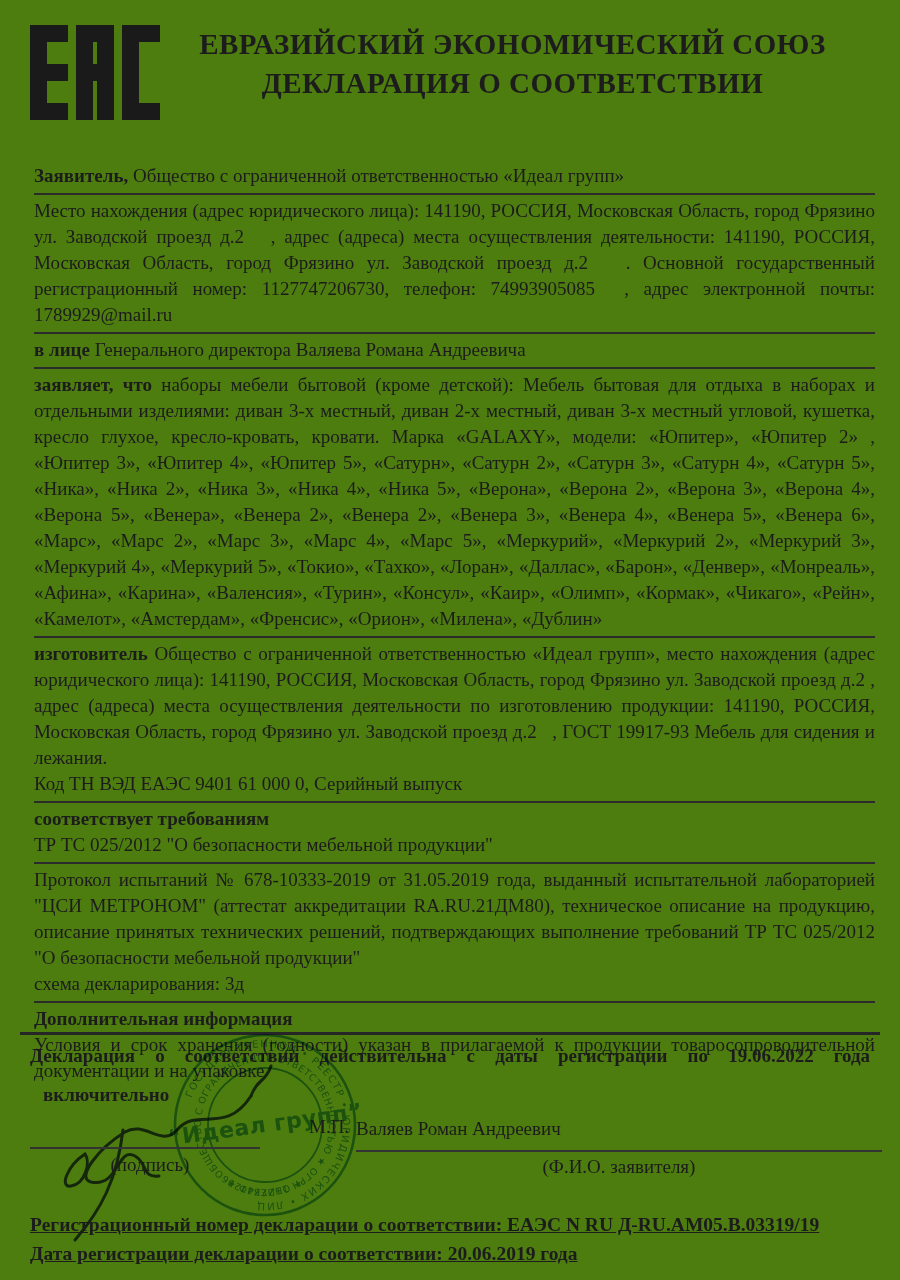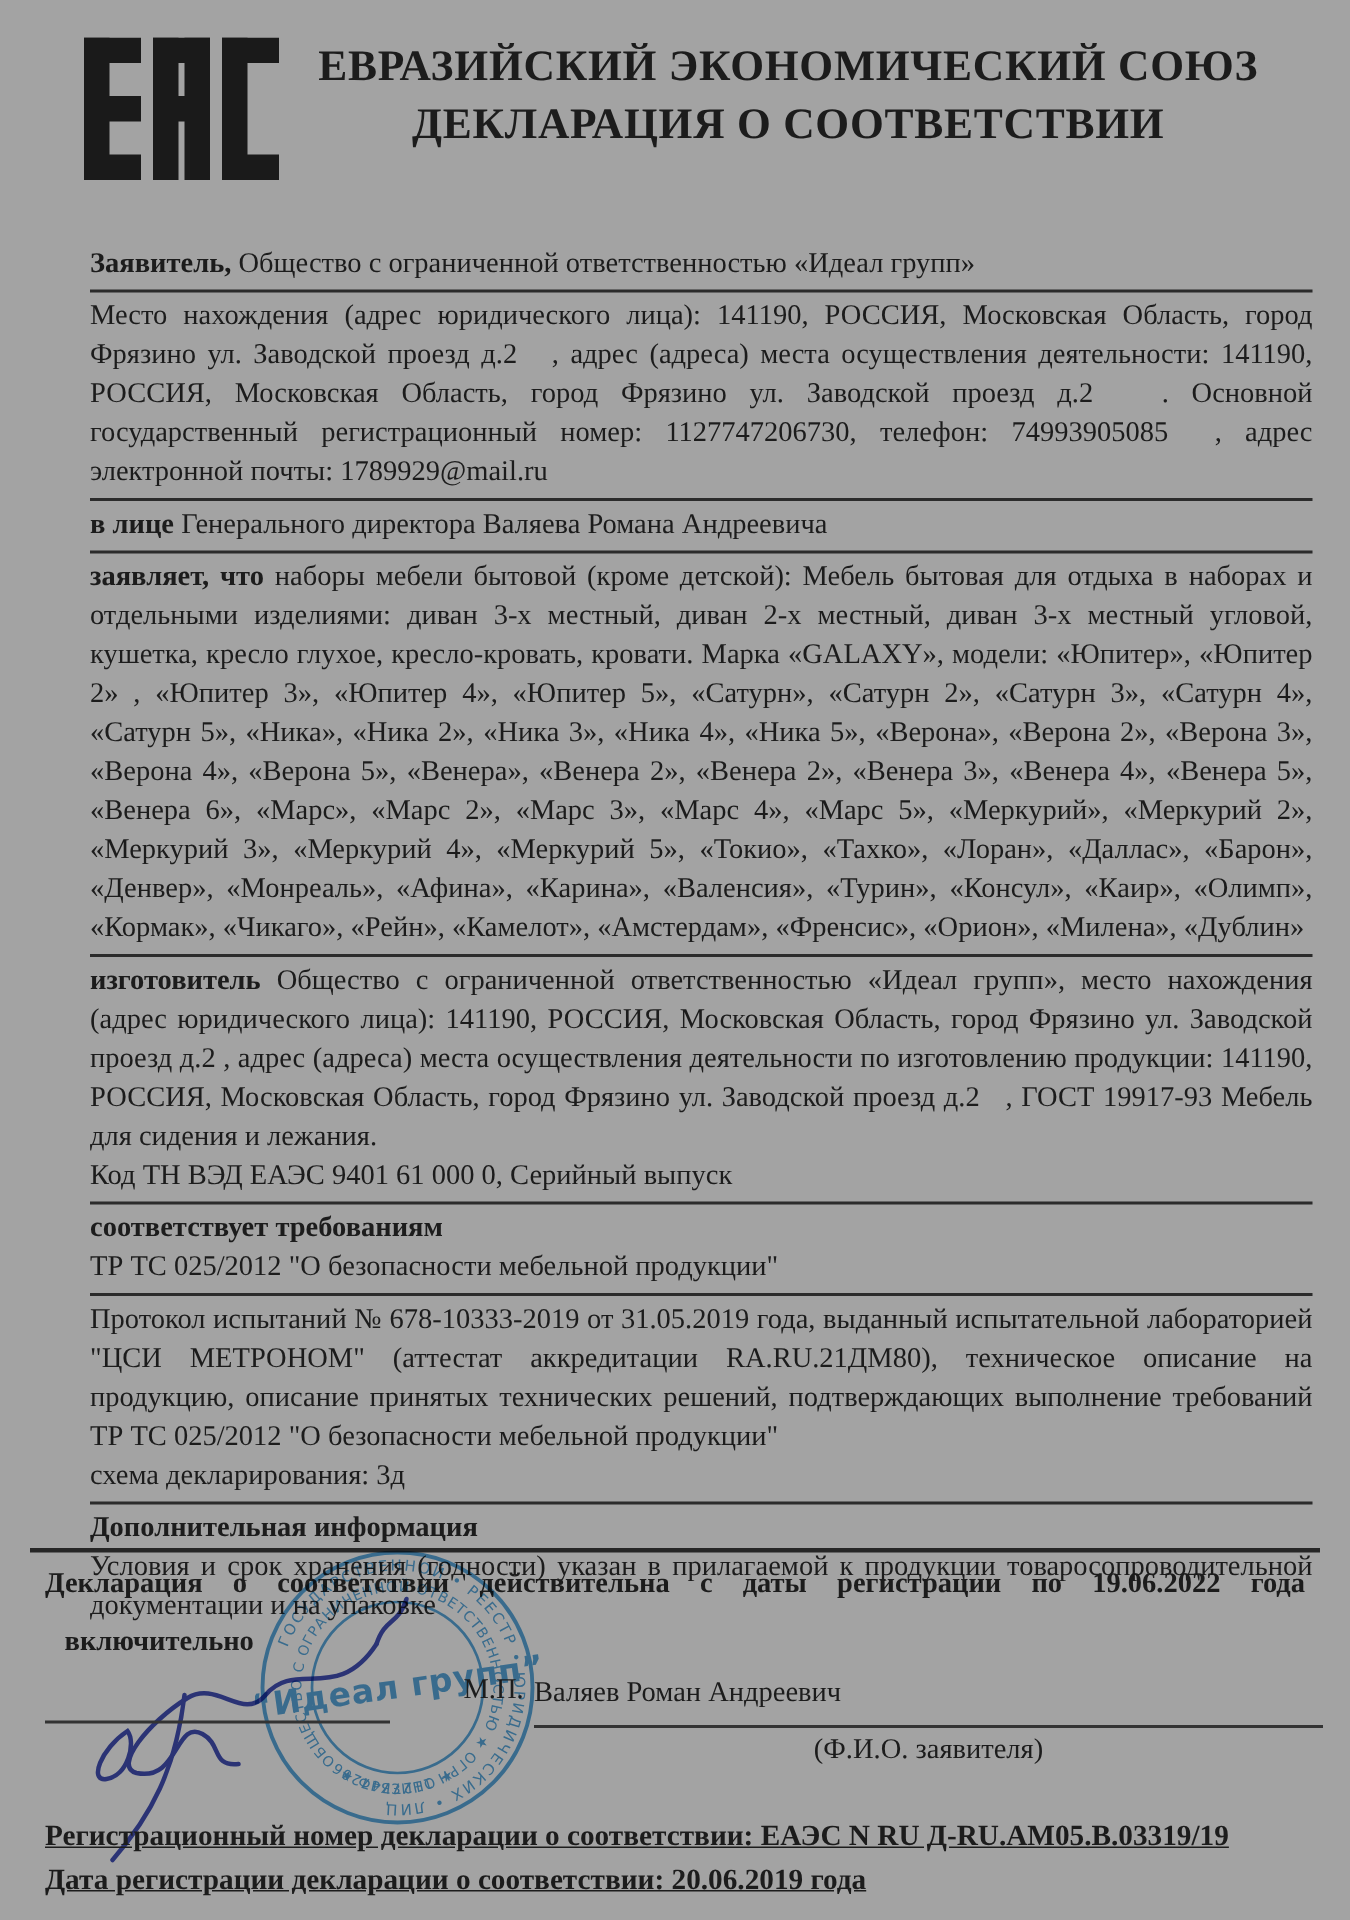--- a/index.html
+++ b/index.html
@@ -1,25 +1,24 @@
 <!DOCTYPE html>
 <html><head>
 <meta charset="utf-8">
 <style>
   html,body{margin:0;padding:0;background:#ffffff;}
   .page{
     position:relative;
     width:900px;height:1280px;
-    background:#a3a3a3;
+    background:#4d7c0f;
     overflow:hidden;
     font-family:"Liberation Serif","DejaVu Serif",serif;
     color:#1c1c1c;
     font-size:19px;line-height:26px;
     box-sizing:border-box;
-    padding-left:26px;
   }
   
   .header{display:flex;align-items:flex-start;padding:25px 35px 0 30px;}
   .eac-logo{width:130px;height:95px;flex:0 0 auto;}
   .title-wrap{flex:1;text-align:center;padding-top:0px;}
   .title-line{font-weight:bold;font-size:29px;line-height:39px;letter-spacing:.5px;white-space:nowrap;}
   
   .doc-table{margin:40px 25px 0 34px;}
   .trow{padding:3px 0 4px 0;border-bottom:2px solid #2b2b2b;}
   .trow.no-border{border-bottom:none;}
@@ -149,20 +148,21 @@
       <text><textPath href="#ringMid">ОБЩЕСТВО С ОГРАНИЧЕННОЙ ОТВЕТСТВЕННОСТЬЮ ★ ОГРН 1127747206730</textPath></text>
     </g>
     <g fill="#4aa1da" font-size="9.5" letter-spacing="1">
       <text text-anchor="middle"><textPath href="#arcBottom" startOffset="50%">★ ФРЯЗИНО ★</textPath></text>
     </g>
     <text x="95" y="102" transform="rotate(-8 95 95)" text-anchor="middle" fill="#4aa1da" font-size="22" font-weight="bold" letter-spacing="0.5">“Идеал групп”</text>
   </svg>
 
   <div class="sig-line left"></div>
   <div class="sig-line right"></div>
+  <div class="podpis">(подпись)</div>
   <div class="mp">М.П.</div>
   <div class="fio-name">Валяев Роман Андреевич</div>
   <div class="fio-label">(Ф.И.О. заявителя)</div>
 
   <div class="footer">
     <p>Регистрационный номер декларации о соответствии: ЕАЭС N RU Д-RU.АМ05.В.03319/19</p>
     <p>Дата регистрации декларации о соответствии: 20.06.2019 года</p>
   </div>
 
 </div>

